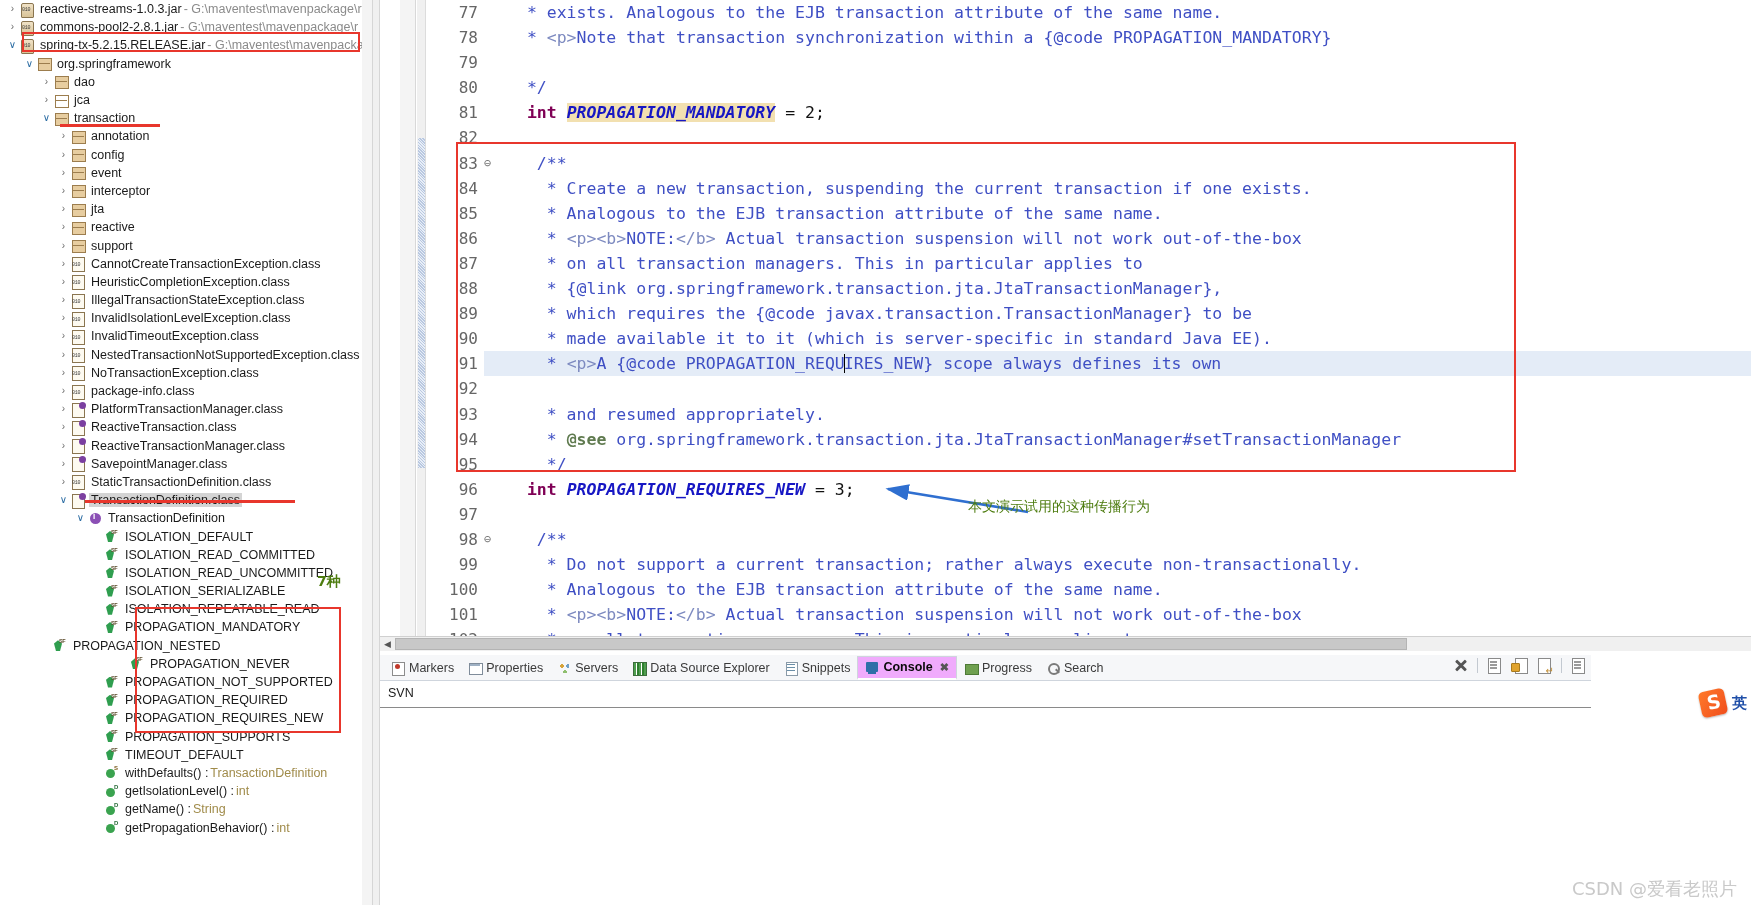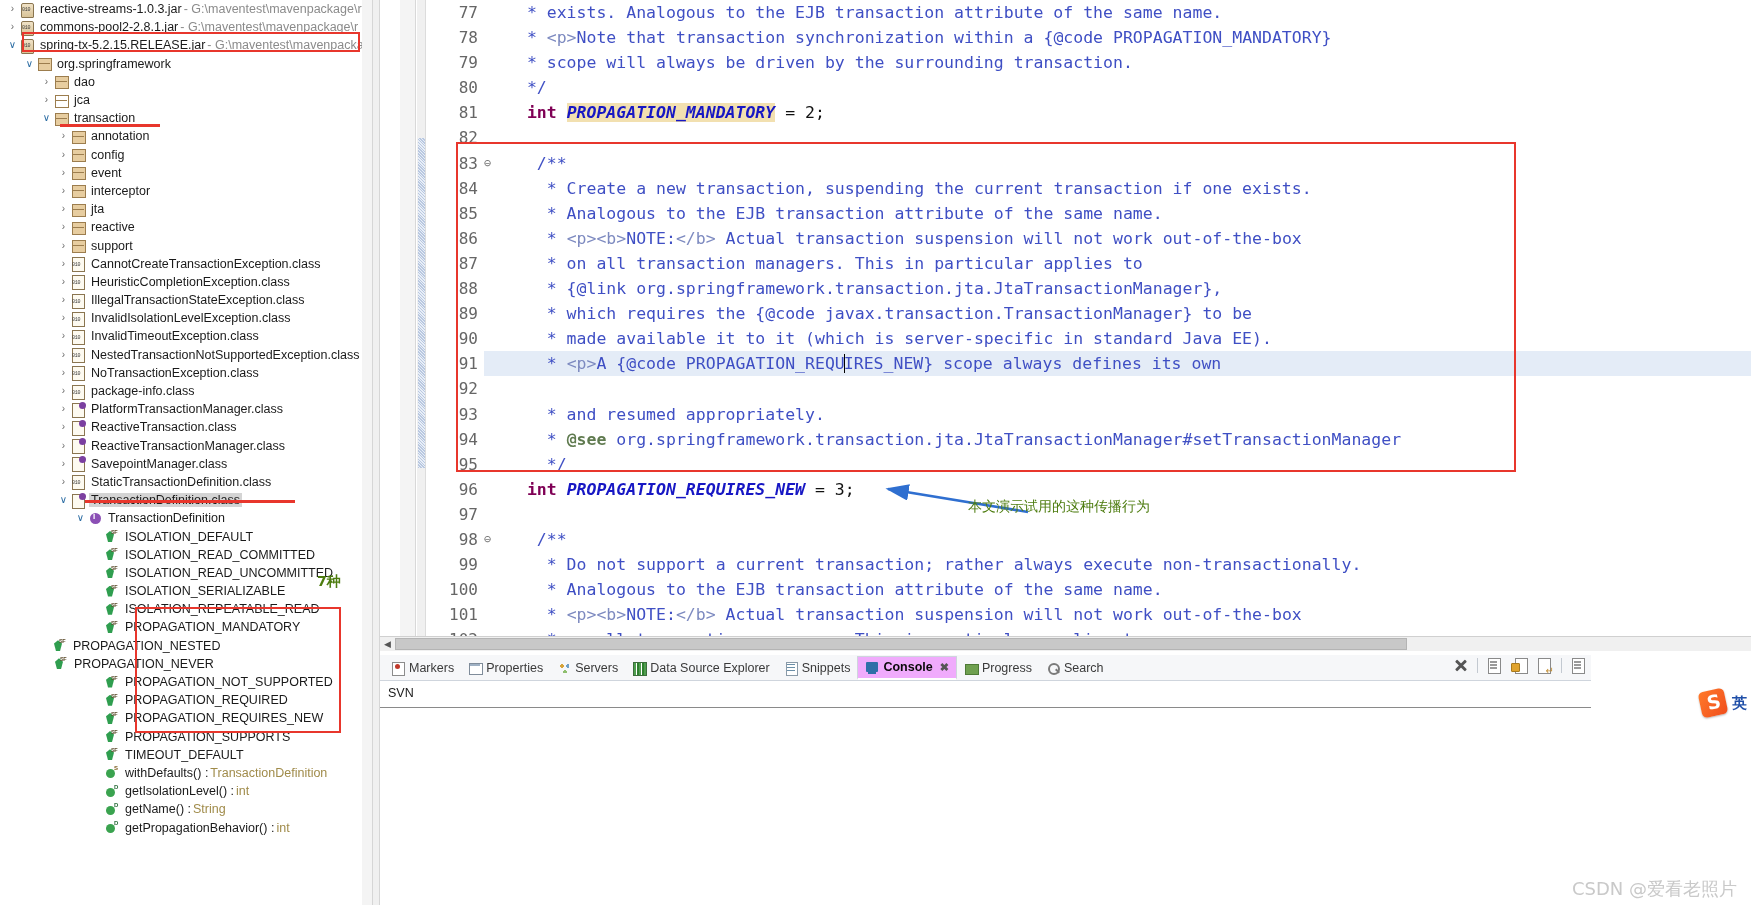--- a/index.html
+++ b/index.html
@@ -608,21 +608,21 @@
       <div class="tree-row" style="padding-left: 91px;">
         <span class="twisty"></span>
         <span class="tico ic-field"></span>
         <span class="lbl">PROPAGATION_MANDATORY</span>
       </div>
       <div class="tree-row" style="padding-left: 39px;">
         <span class="twisty"></span>
         <span class="tico ic-field"></span>
         <span class="lbl">PROPAGATION_NESTED</span>
       </div>
-      <div class="tree-row" style="padding-left: 40px;">
+      <div class="tree-row" style="padding-left: 116px;">
         <span class="twisty"></span>
         <span class="tico ic-field"></span>
         <span class="lbl">PROPAGATION_NEVER</span>
       </div>
       <div class="tree-row" style="padding-left: 91px;">
         <span class="twisty"></span>
         <span class="tico ic-field"></span>
         <span class="lbl">PROPAGATION_NOT_SUPPORTED</span>
       </div>
       <div class="tree-row" style="padding-left: 91px;">
@@ -679,21 +679,21 @@
   <div class="redbox" style="left:135px; top:607px; width:206px; height:126px;"></div>
   <div class="cn-note" style="left:317px; top:573px; font-weight:bold;">7种</div>
 
   <div id="editor">
     <div id="gutter-marker"></div>
     <div id="gutter-fold-track"></div>
     <div id="fold-bar"></div>
     <div id="code">
         <div class="cline"><span class="lno">77</span><span class="foldmark"></span><span class="ctext">  <span class="cm">* exists. Analogous to the EJB transaction attribute of the same name.</span></span></div>
         <div class="cline"><span class="lno">78</span><span class="foldmark"></span><span class="ctext">  <span class="cm">* <span class="cm-tag">&lt;p&gt;</span>Note that transaction synchronization within a {@code PROPAGATION_MANDATORY}</span></span></div>
-        <div class="cline"><span class="lno">79</span><span class="foldmark"></span><span class="ctext">  <span class="cm">* scope will always be driven by the surrounding transaction.</span></span></div>
+        <div class="cline"><span class="lno">79</span><span class="foldmark"></span></div>
         <div class="cline"><span class="lno">80</span><span class="foldmark"></span><span class="ctext">  <span class="cm">*/</span></span></div>
         <div class="cline"><span class="lno">81</span><span class="foldmark"></span><span class="ctext">  <span class="kw">int</span> <span class="fld-hl">PROPAGATION_MANDATORY</span> <span class="op">=</span> <span class="num">2</span><span class="op">;</span></span></div>
         <div class="cline"><span class="lno">82</span><span class="foldmark"></span><span class="ctext"></span></div>
         <div class="cline"><span class="lno">83</span><span class="foldmark">⊖</span><span class="ctext">   <span class="cm">/**</span></span></div>
         <div class="cline"><span class="lno">84</span><span class="foldmark"></span><span class="ctext">    <span class="cm">* Create a new transaction, suspending the current transaction if one exists.</span></span></div>
         <div class="cline"><span class="lno">85</span><span class="foldmark"></span><span class="ctext">    <span class="cm">* Analogous to the EJB transaction attribute of the same name.</span></span></div>
         <div class="cline"><span class="lno">86</span><span class="foldmark"></span><span class="ctext">    <span class="cm">* <span class="cm-tag">&lt;p&gt;&lt;b&gt;</span>NOTE:<span class="cm-tag">&lt;/b&gt;</span> Actual transaction suspension will not work out-of-the-box</span></span></div>
         <div class="cline"><span class="lno">87</span><span class="foldmark"></span><span class="ctext">    <span class="cm">* on all transaction managers. This in particular applies to</span></span></div>
         <div class="cline"><span class="lno">88</span><span class="foldmark"></span><span class="ctext">    <span class="cm">* {@link org.springframework.transaction.jta.JtaTransactionManager},</span></span></div>
         <div class="cline"><span class="lno">89</span><span class="foldmark"></span><span class="ctext">    <span class="cm">* which requires the {@code javax.transaction.TransactionManager} to be</span></span></div>

